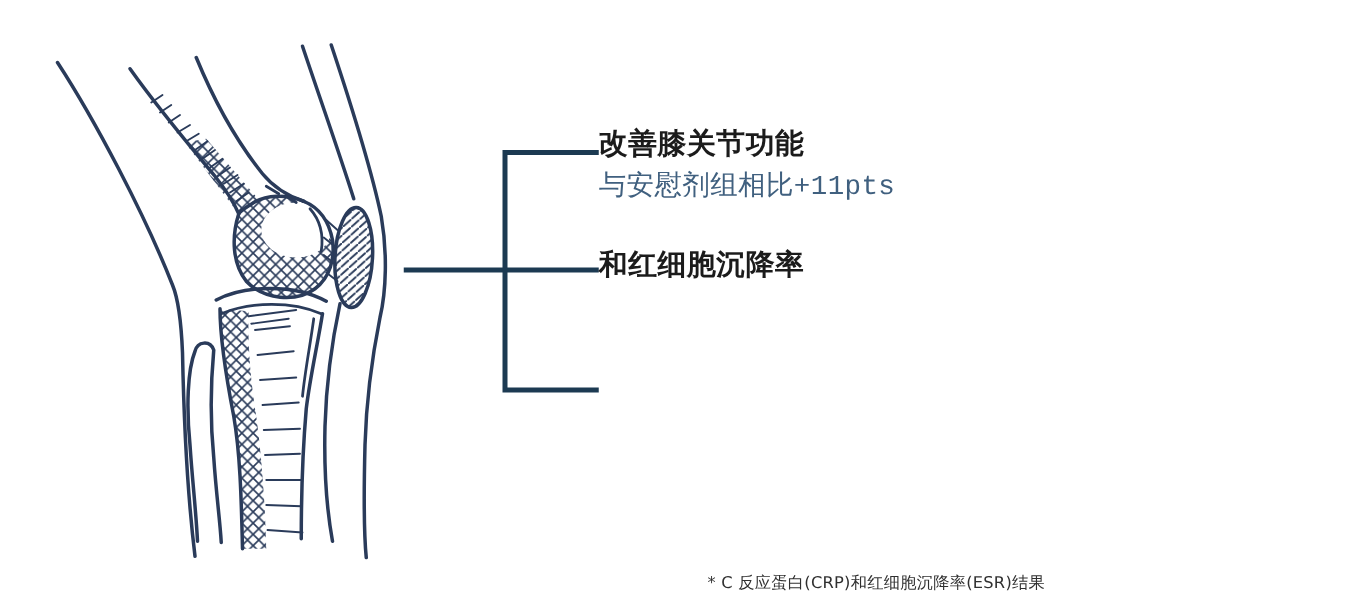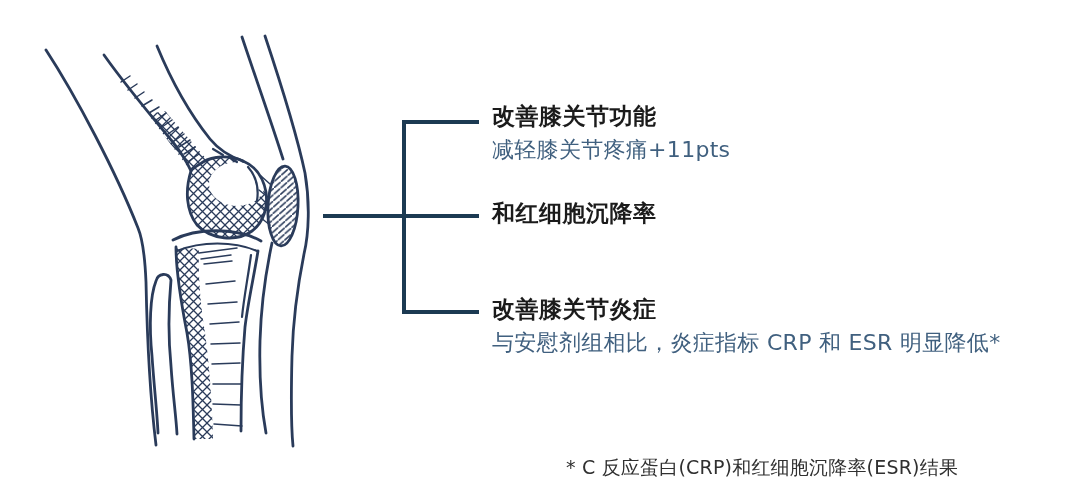--- a/index.html
+++ b/index.html
@@ -4,32 +4,32 @@
 <style>
   html,body{margin:0;padding:0;}
   body{
     width:1080px;height:488px;
     background:var(--background,#ffffff);
     font-family:"DejaVu Sans","Liberation Sans",sans-serif;
     overflow:hidden;
   }
   .stage{position:relative;width:1080px;height:488px;background:var(--background,#ffffff);}
   .art{position:absolute;left:0;top:0;width:1080px;height:488px;pointer-events:none;}
-  .benefit{position:absolute;left:492px;width:560px;}
+  .benefit{position:absolute;left:479px;width:560px;font-family:Liberation Mono, monospace;}
   .benefit-title{
     font-size:23px;font-weight:700;line-height:28px;
     color:var(--title,#1b1b1b);letter-spacing:0.5px;white-space:nowrap;
   }
   .benefit-detail{
     font-size:22px;line-height:28px;margin-top:6px;
     color:var(--detail,#40607f);letter-spacing:0.3px;white-space:nowrap;
   }
   .footnote{
     position:absolute;left:566px;top:457px;
-    font-size:19px;line-height:20px;color:var(--footnote,#303030);
+    font-size:13px;line-height:20px;color:var(--footnote,#303030);
     letter-spacing:0.2px;white-space:nowrap;
   }
 </style>
 </head>
 <body>
 
 <div class="stage">
 
   <svg class="art" viewBox="0 0 1080 488">
     <defs>
@@ -72,27 +72,23 @@
       <path stroke-width="1.5" d="M121,82 l9,-6 M128,90 l9,-6 M135,98 l9,-6 M142,106 l10,-6 M149,113 l10,-6 M156,120 l10,-7 M162,127 l10,-7 M168,134 l10,-7 M174,141 l10,-7 M179,147 l11,-7 M184,154 l11,-7 M189,161 l10,-7"></path>
       <path stroke-width="1.5" d="M261,176 l9,8 M259,190 l10,8 M259,204 l10,8 M261,218 l9,7"></path>
       <path stroke-width="1.5" d="M199,253 l38,-5 M201,259 l30,-4 M204,264 l28,-3 M206,284 l29,-3 M208,304 l29,-2 M210,324 l29,-2 M211,344 l29,-1 M212,364 l28,-1 M213,384 l28,0 M213,404 l28,1 M214,424 l28,2"></path>
     </g>
 
     <path d="M325,216 H477 M404,122 V312 M404,122 H477 M404,312 H477" fill="none" stroke-width="4" stroke-linecap="square" stroke="#1c3a52"></path>
   </svg>
 
   <div class="benefit" style="top:102px">
     <div class="benefit-title">改善膝关节功能</div>
-    <div class="benefit-detail">减轻膝关节疼痛+11pts</div>
+    <div class="benefit-detail">与安慰剂组相比+11pts</div>
   </div>
 
   <div class="benefit" style="top:199px">
     <div class="benefit-title">和红细胞沉降率</div>
   </div>
 
-  <div class="benefit" style="top:295px">
-    <div class="benefit-title">改善膝关节炎症</div>
-    <div class="benefit-detail">与安慰剂组相比，炎症指标 CRP 和 ESR 明显降低*</div>
-  </div>
 
   <div class="footnote">* C 反应蛋白(CRP)和红细胞沉降率(ESR)结果</div>
 
 </div>
 
 </body></html>

